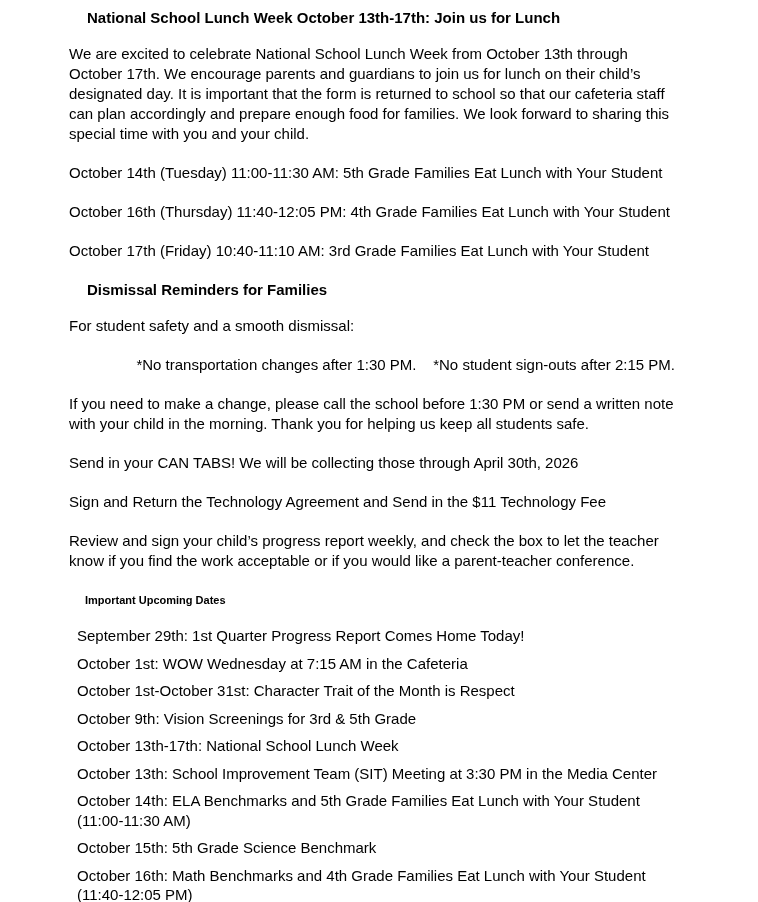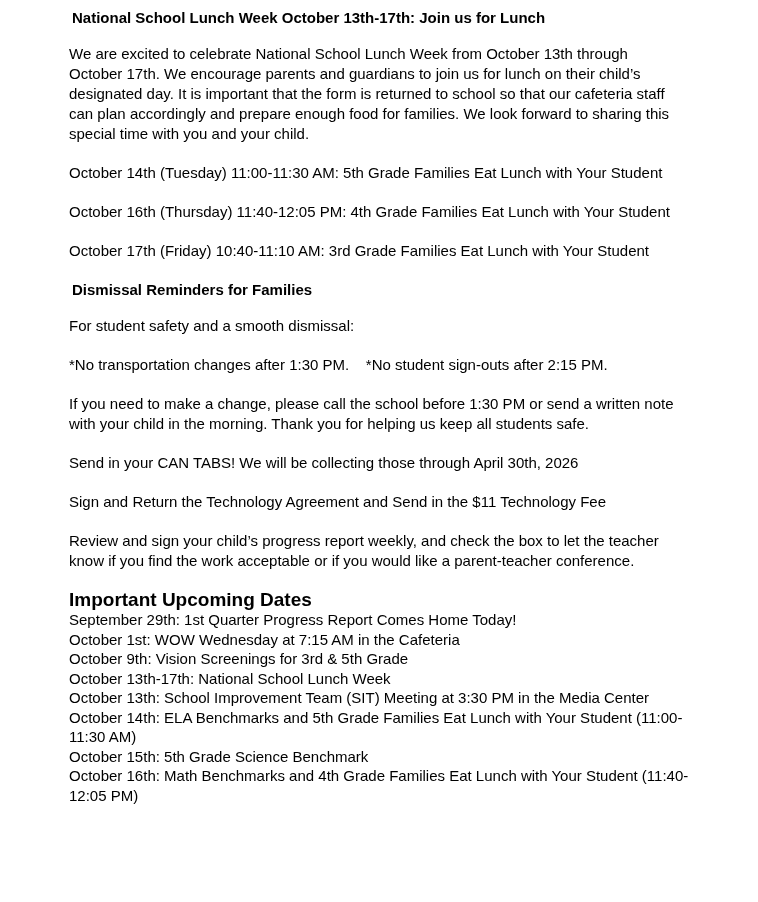--- a/index.html
+++ b/index.html
@@ -14,40 +14,41 @@
     padding: 8px 68px 12px 69px;
     background: #ffffff;
     color: #000000;
     font-family: "Liberation Sans", sans-serif;
     font-size: 15px;
     line-height: 20px;
   }
   .heading {
     font-weight: bold;
     font-size: 15px;
-    margin: 0 0 16px 3px;
+    margin: 0 0 16px 18px;
   }
   .para {
     margin: 0 15px 19px 0;
   }
   .para.pre {
     white-space: pre-wrap;
+    text-align: right;
   }
   .dates-heading {
     font-weight: bold;
-    font-size: 19px;
-    margin: 0;
+    font-size: 11px;
+    margin: 16px;
   }
   .dates-list {
     margin: 0;
     padding: 0;
     list-style: none;
   }
   .dates-list li {
-    margin: 0;
+    margin: 8px;
     line-height: 19.5px;
   }
 </style>
 </head>
 <body>
 
 <div class="page">
 
   <div class="heading">National School Lunch Week October 13th-17th: Join us for Lunch</div>
 
@@ -65,20 +66,21 @@
 
 
   <p class="para">Send in your CAN TABS! We will be collecting those through April 30th, 2026</p>
   <p class="para">Sign and Return the Technology Agreement and Send in the $11 Technology Fee</p>
   <p class="para">Review and sign your child’s progress report weekly, and check the box to let the teacher know if you find the work acceptable or if you would like a parent-teacher conference.</p>
 
   <div class="dates-heading">Important Upcoming Dates</div>
   <ul class="dates-list">
     <li>September 29th: 1st Quarter Progress Report Comes Home Today!</li>
     <li>October 1st: WOW Wednesday at 7:15 AM in the Cafeteria</li>
+    <li>October 1st-October 31st: Character Trait of the Month is Respect</li>
     <li>October 9th: Vision Screenings for 3rd &amp; 5th Grade</li>
     <li>October 13th-17th: National School Lunch Week</li>
     <li>October 13th: School Improvement Team (SIT) Meeting at 3:30 PM in the Media Center</li>
     <li>October 14th: ELA Benchmarks and 5th Grade Families Eat Lunch with Your Student (11:00-11:30 AM)</li>
     <li>October 15th: 5th Grade Science Benchmark</li>
     <li>October 16th: Math Benchmarks and 4th Grade Families Eat Lunch with Your Student (11:40-12:05 PM)</li>
 
   </ul>
 
 </div>

